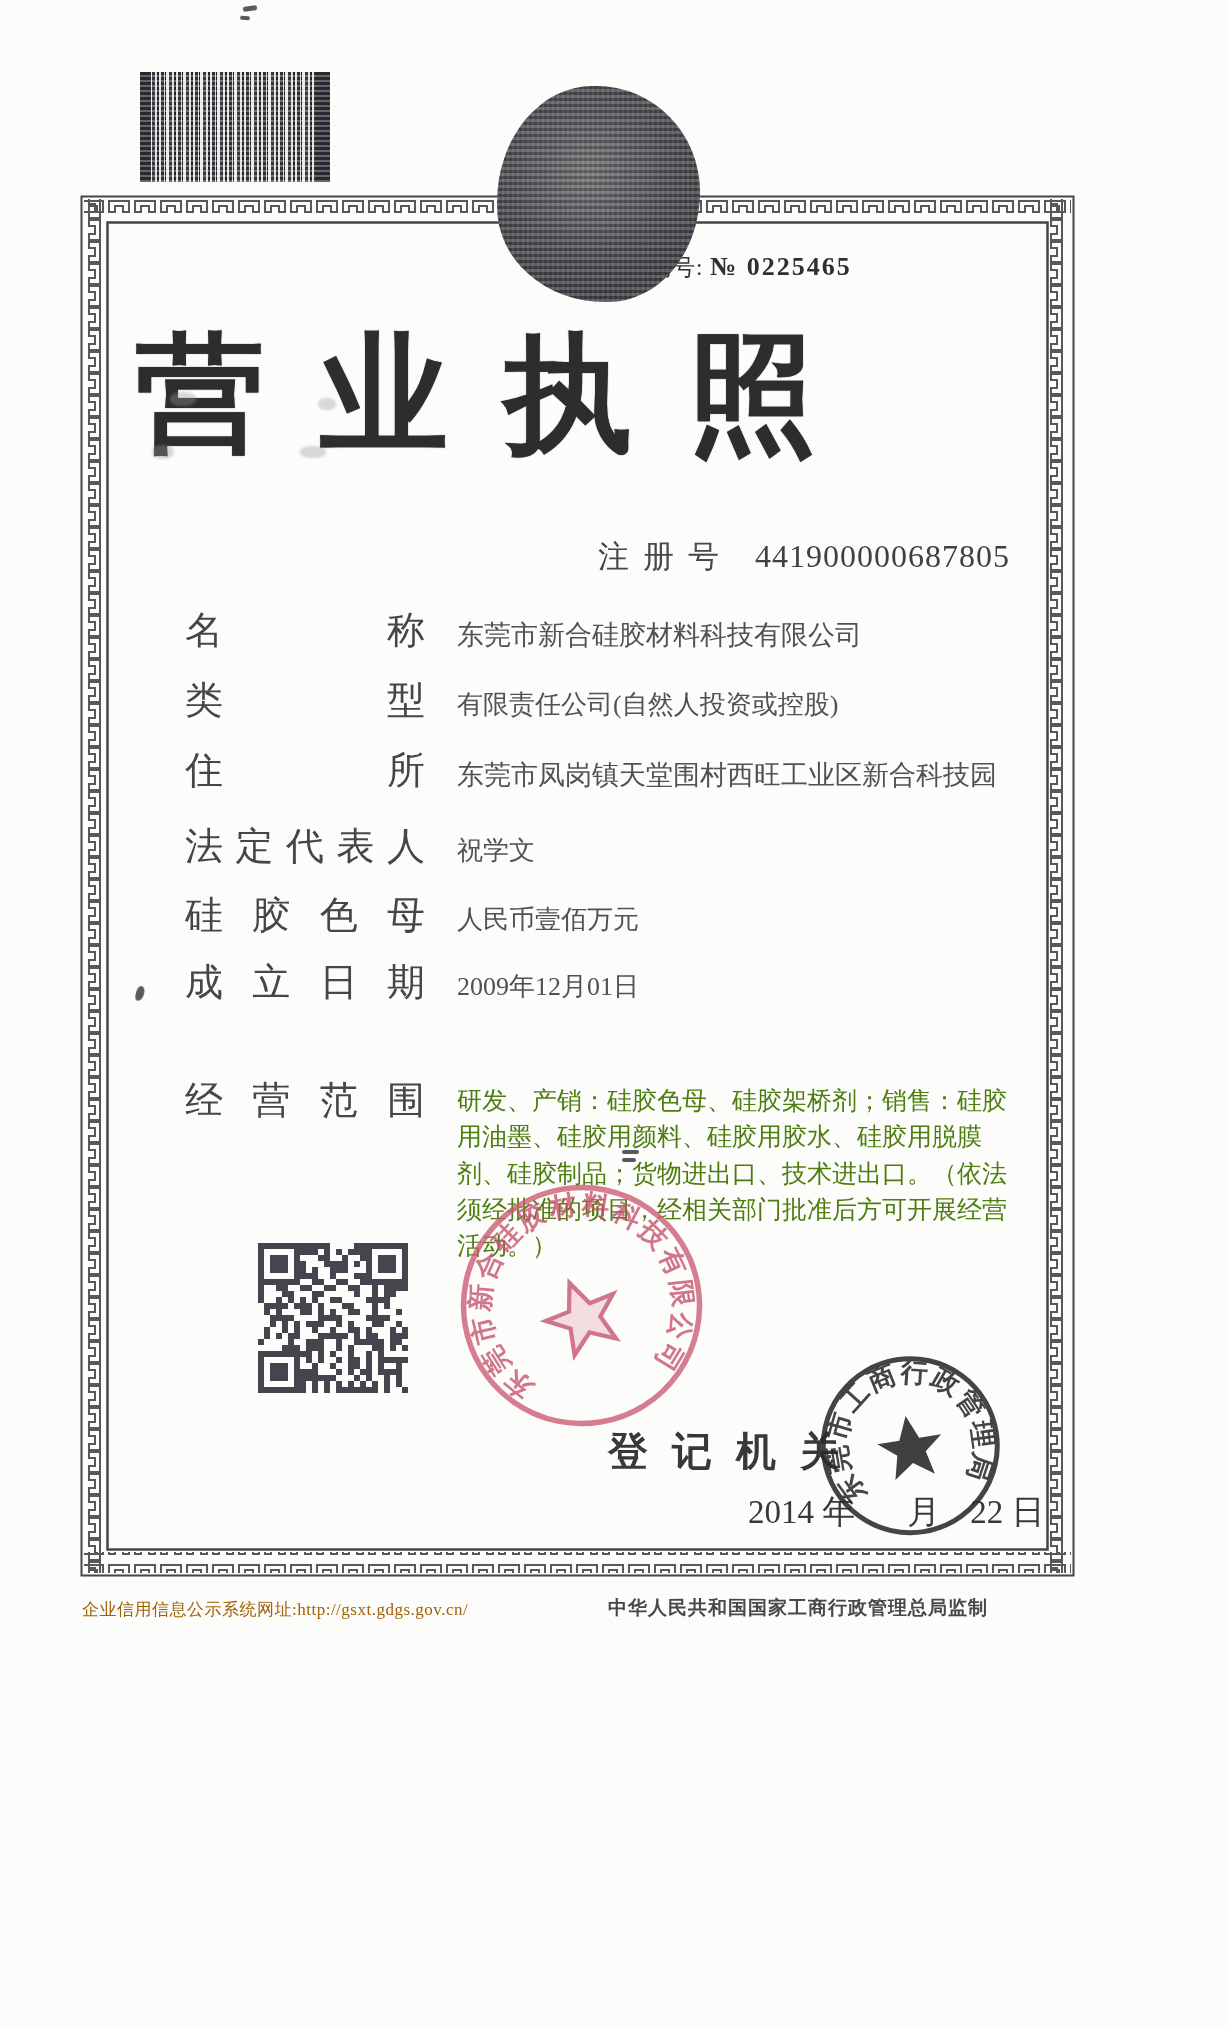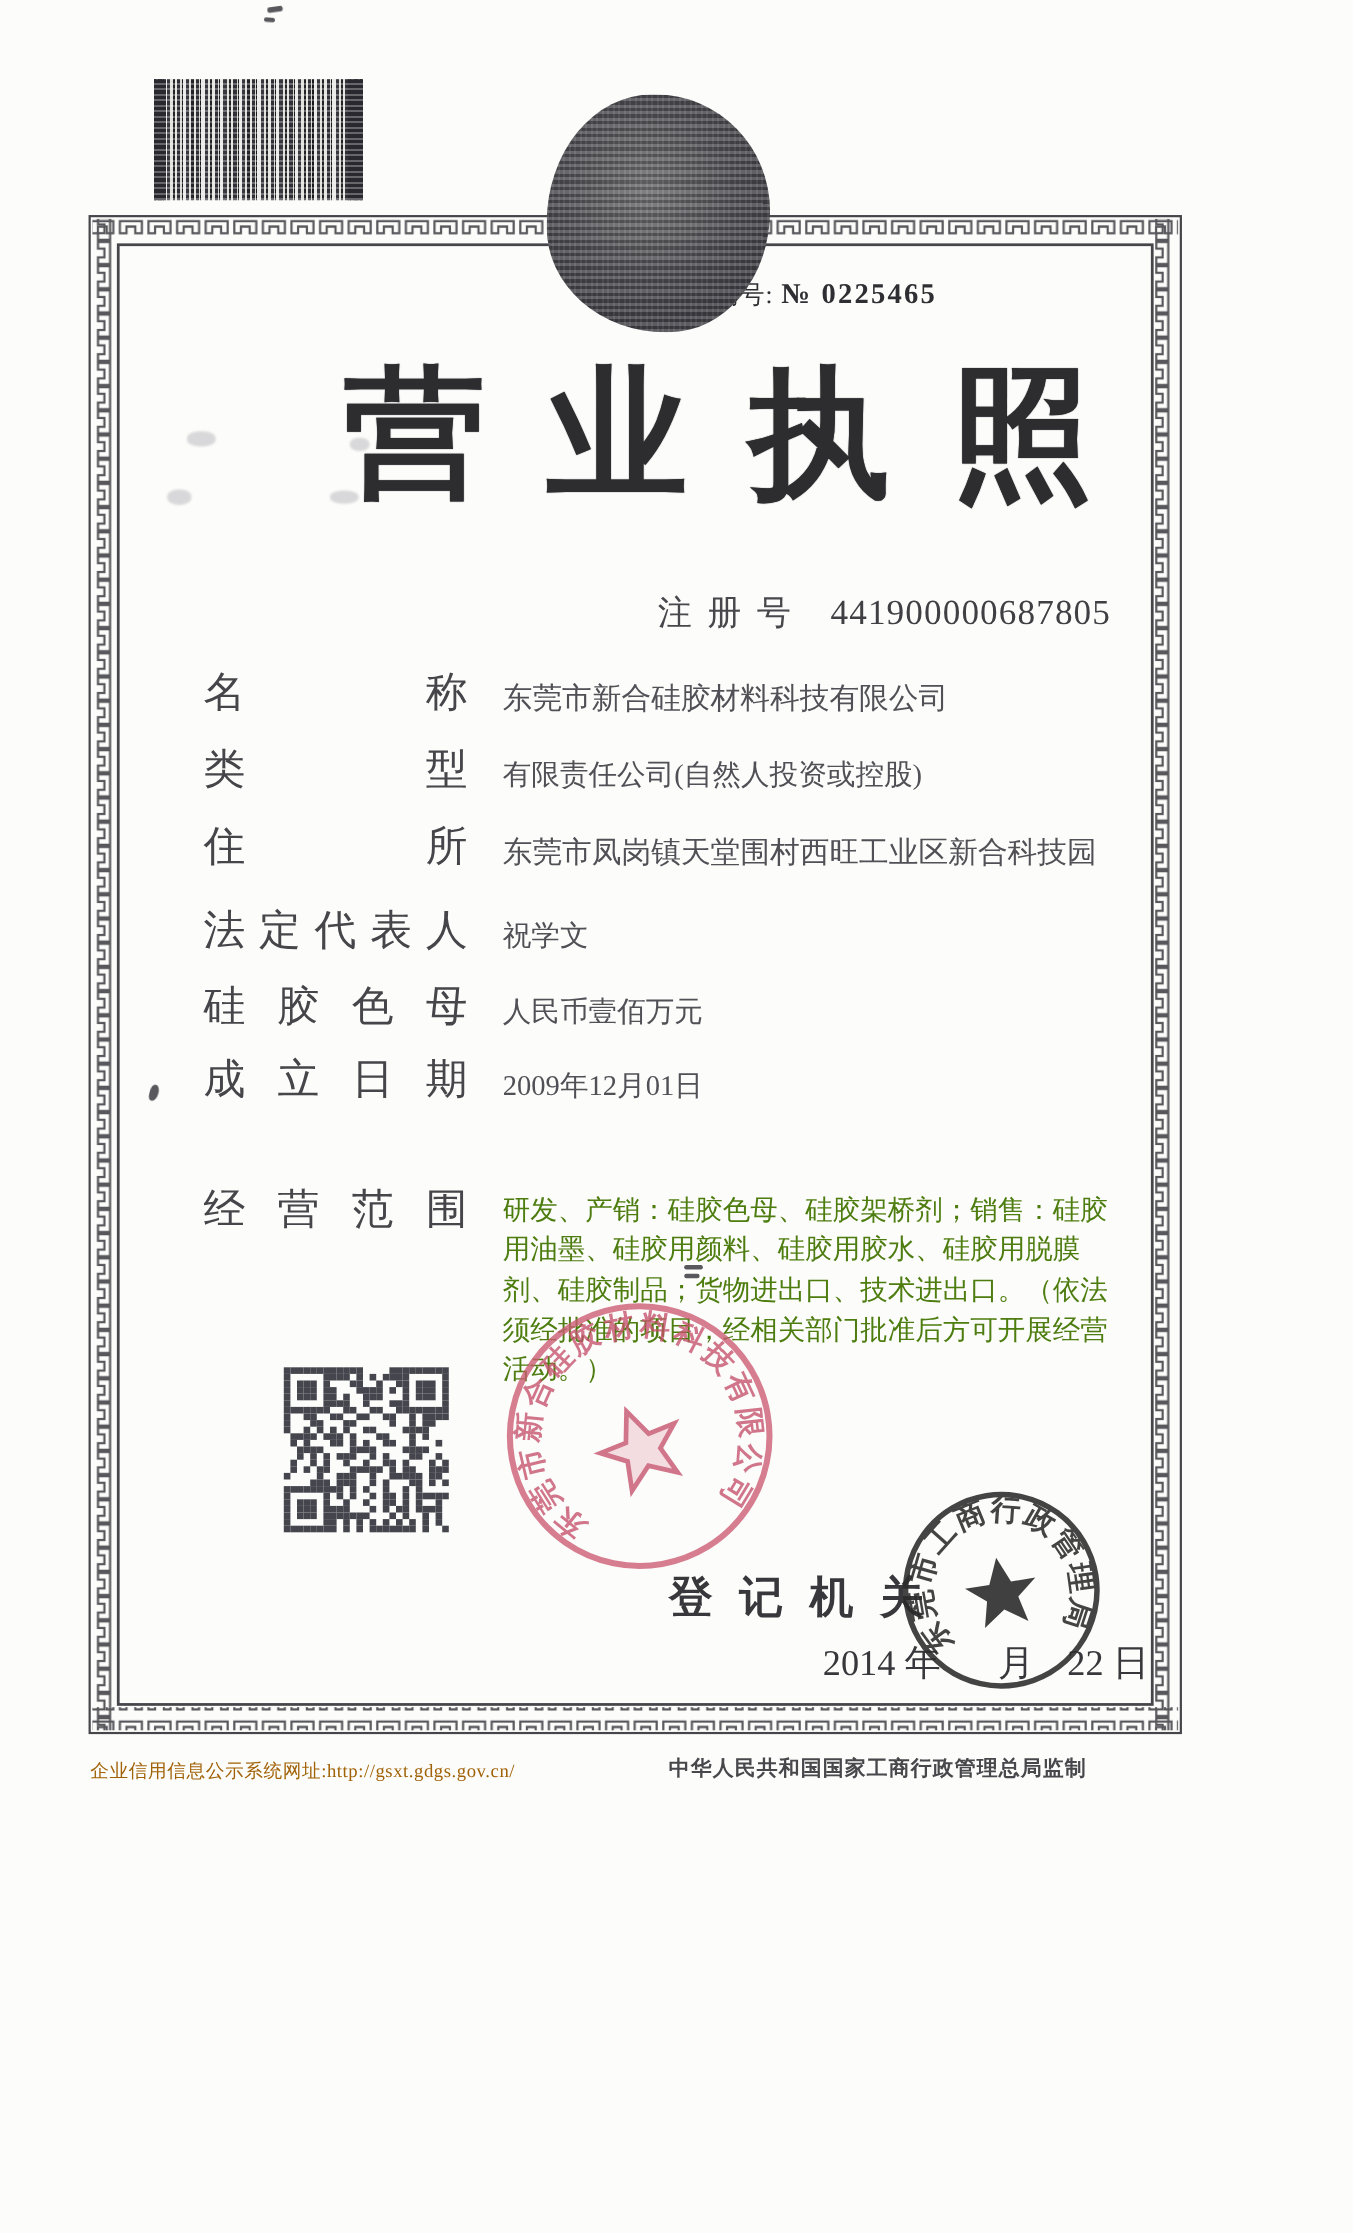--- a/index.html
+++ b/index.html
@@ -29,21 +29,21 @@
   }
   
   .frame{ position:absolute; left:80px; top:195px; z-index:1; }
   
   .serial{ position:absolute; left:648px; top:252px; z-index:2; font-size:23px; color:#2f2f33;
            font-family:"Liberation Serif", serif; letter-spacing:1px;}
   .serial b{ font-size:26px; letter-spacing:2px; }
   
   .title{
     position:absolute; left:80px; top:322px; width:1146px; z-index:2;
-    text-align:center; font-size:128px; line-height:1.15; font-weight:700;
+    text-align:left; font-size:128px; line-height:1.15; font-weight:700;
     color:#2d2d30; letter-spacing:56px; text-indent:56px;
     text-shadow:0 0 1px #2d2d30;
     filter:blur(.3px);
   }
   
   .regline{ position:absolute; left:598px; top:536px; z-index:2; display:flex; align-items:baseline; }
   .regline .rl{ font-size:31px; color:#47474c; letter-spacing:14px; }
   .regline .rv{ font-size:32px; color:#3f3f44; margin-left:22px; letter-spacing:1px; }
   
   .row{ position:absolute; left:185px; z-index:2; display:flex; align-items:flex-start; }

